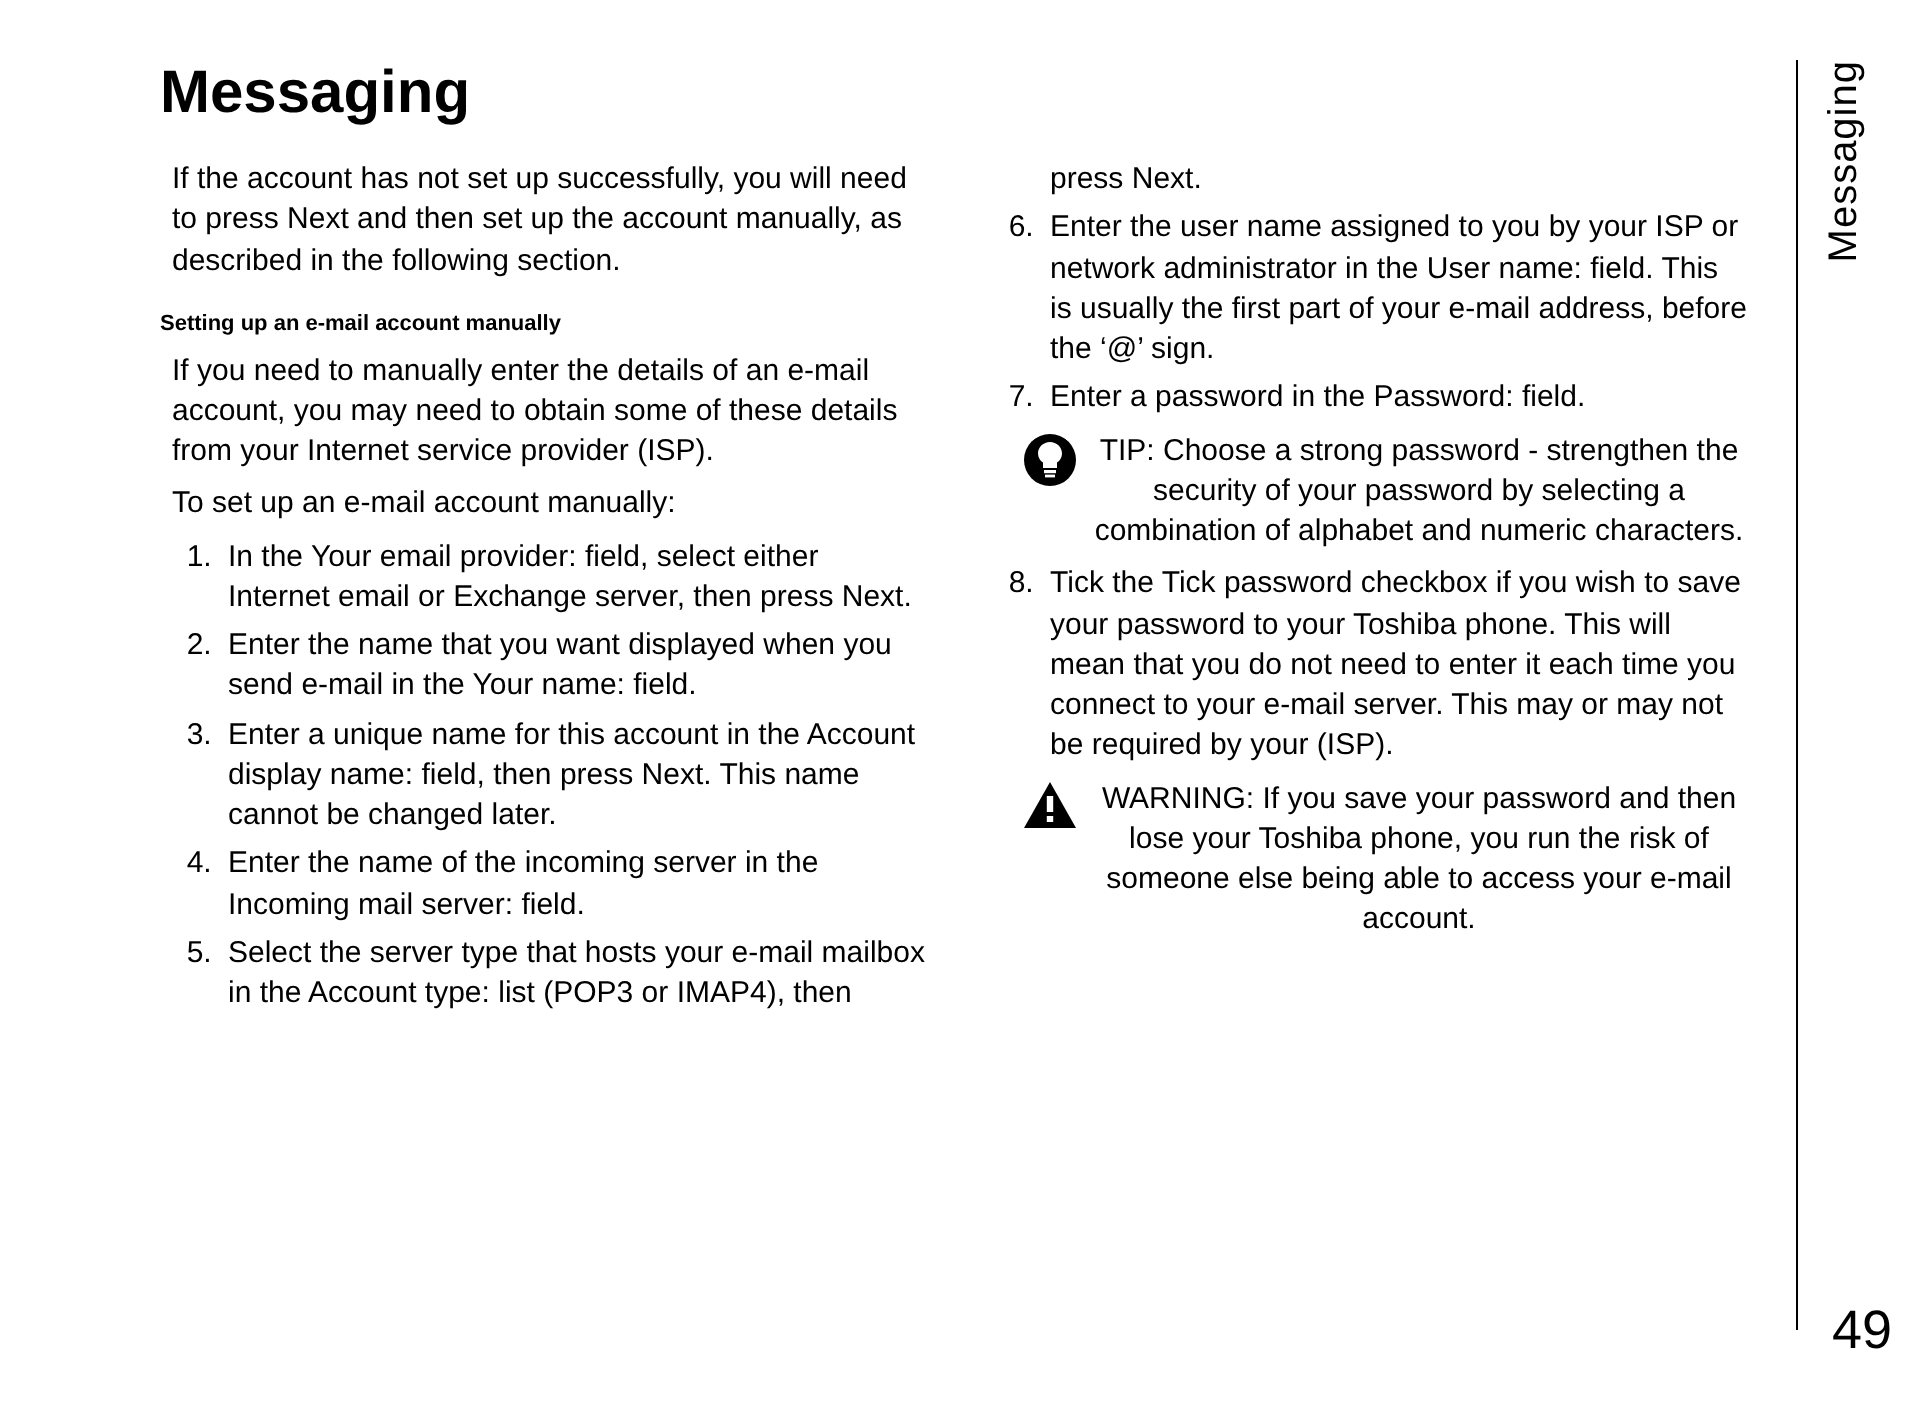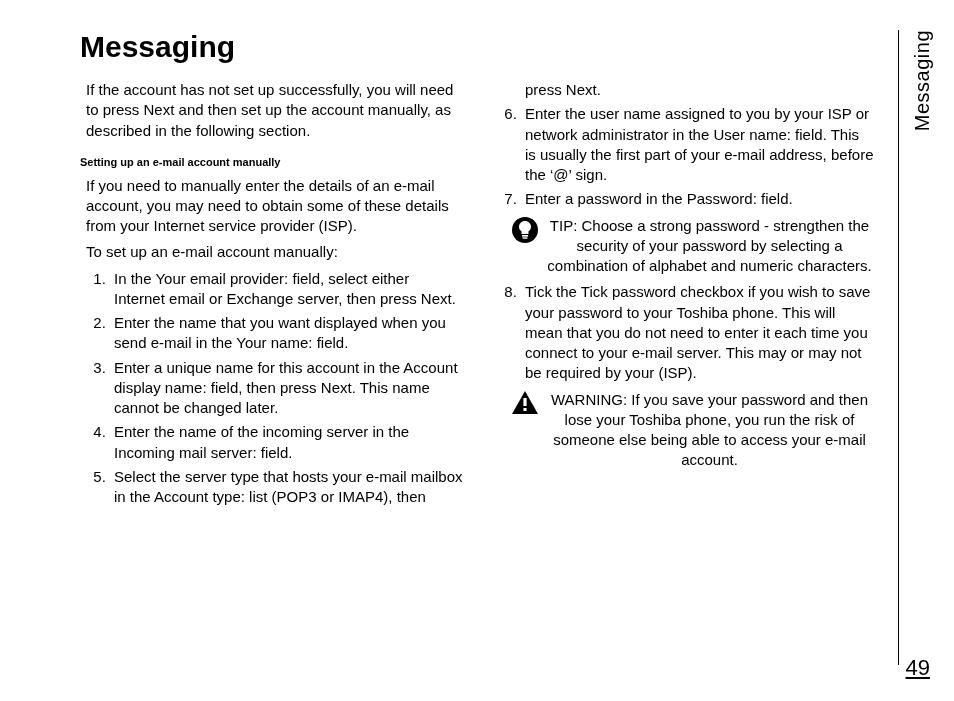--- a/index.html
+++ b/index.html
@@ -28,24 +28,23 @@
   .side-rule {
     position: absolute;
     right: 55px;
     top: 30px;
     bottom: 36px;
     width: 1px;
     background: #000;
   }
   .page-number {
     position: absolute;
-    right: 24px;
+    right: 8px;
     bottom: 20px;
-    font-size: 22px;
-    text-decoration: underline;
+    font-size: 27px;
   }
   h1 {
     font-size: 30px;
     margin: 0 0 16px 0;
     font-weight: bold;
   }
   .columns {
     column-count: 2;
     column-gap: 28px;
     font-size: 15px;

